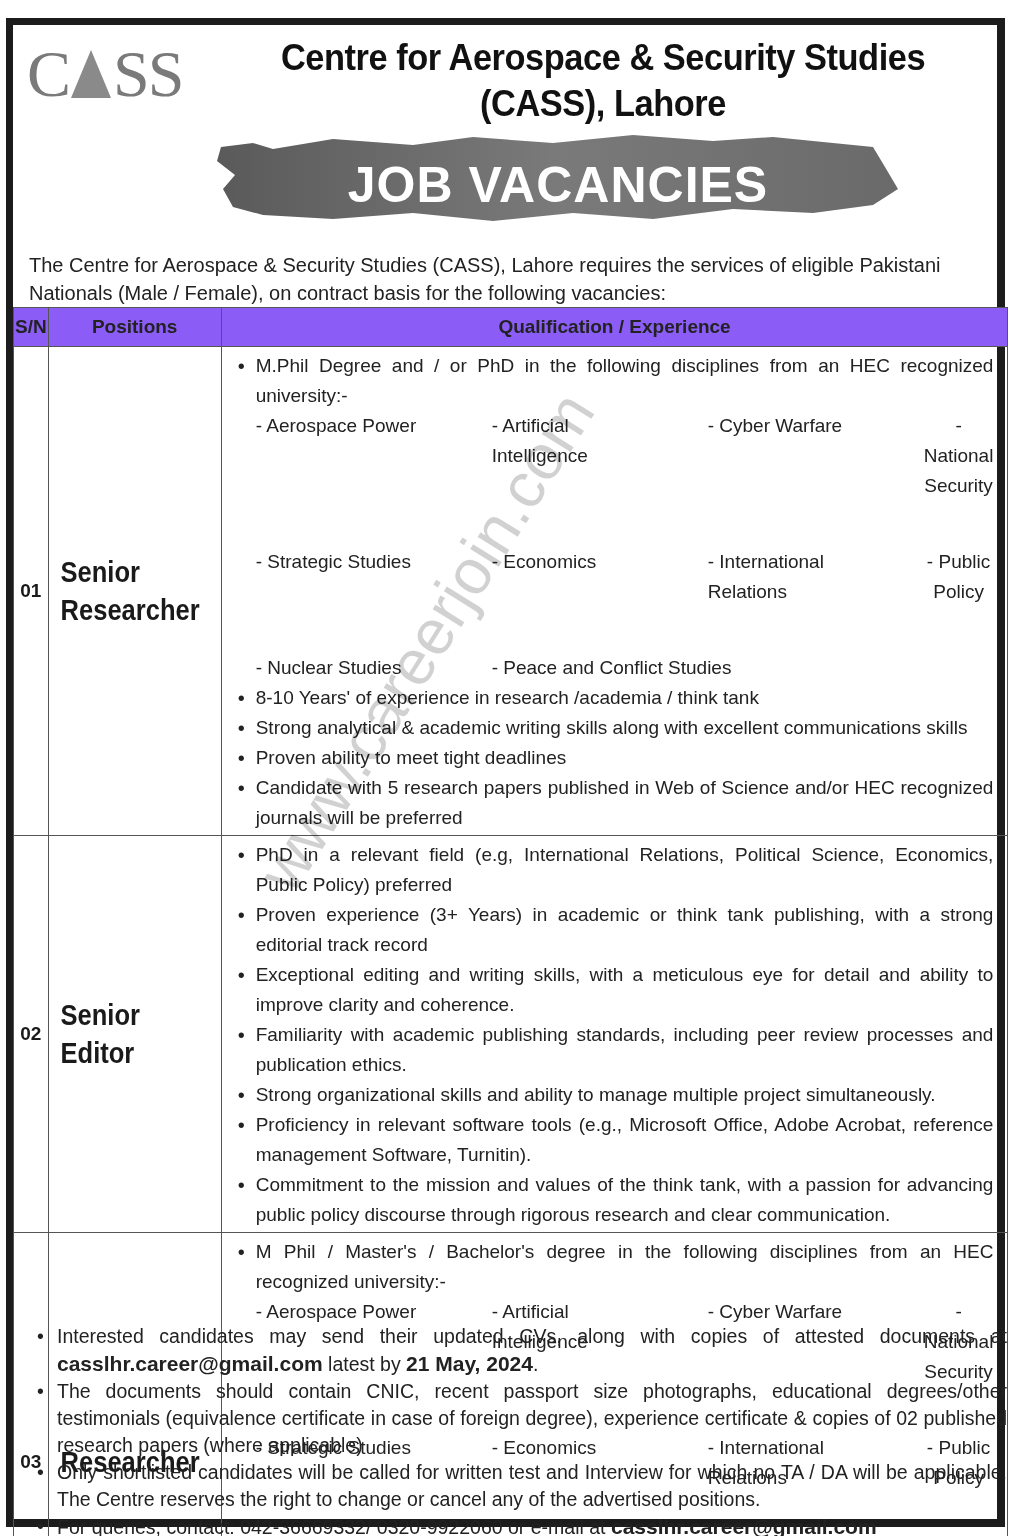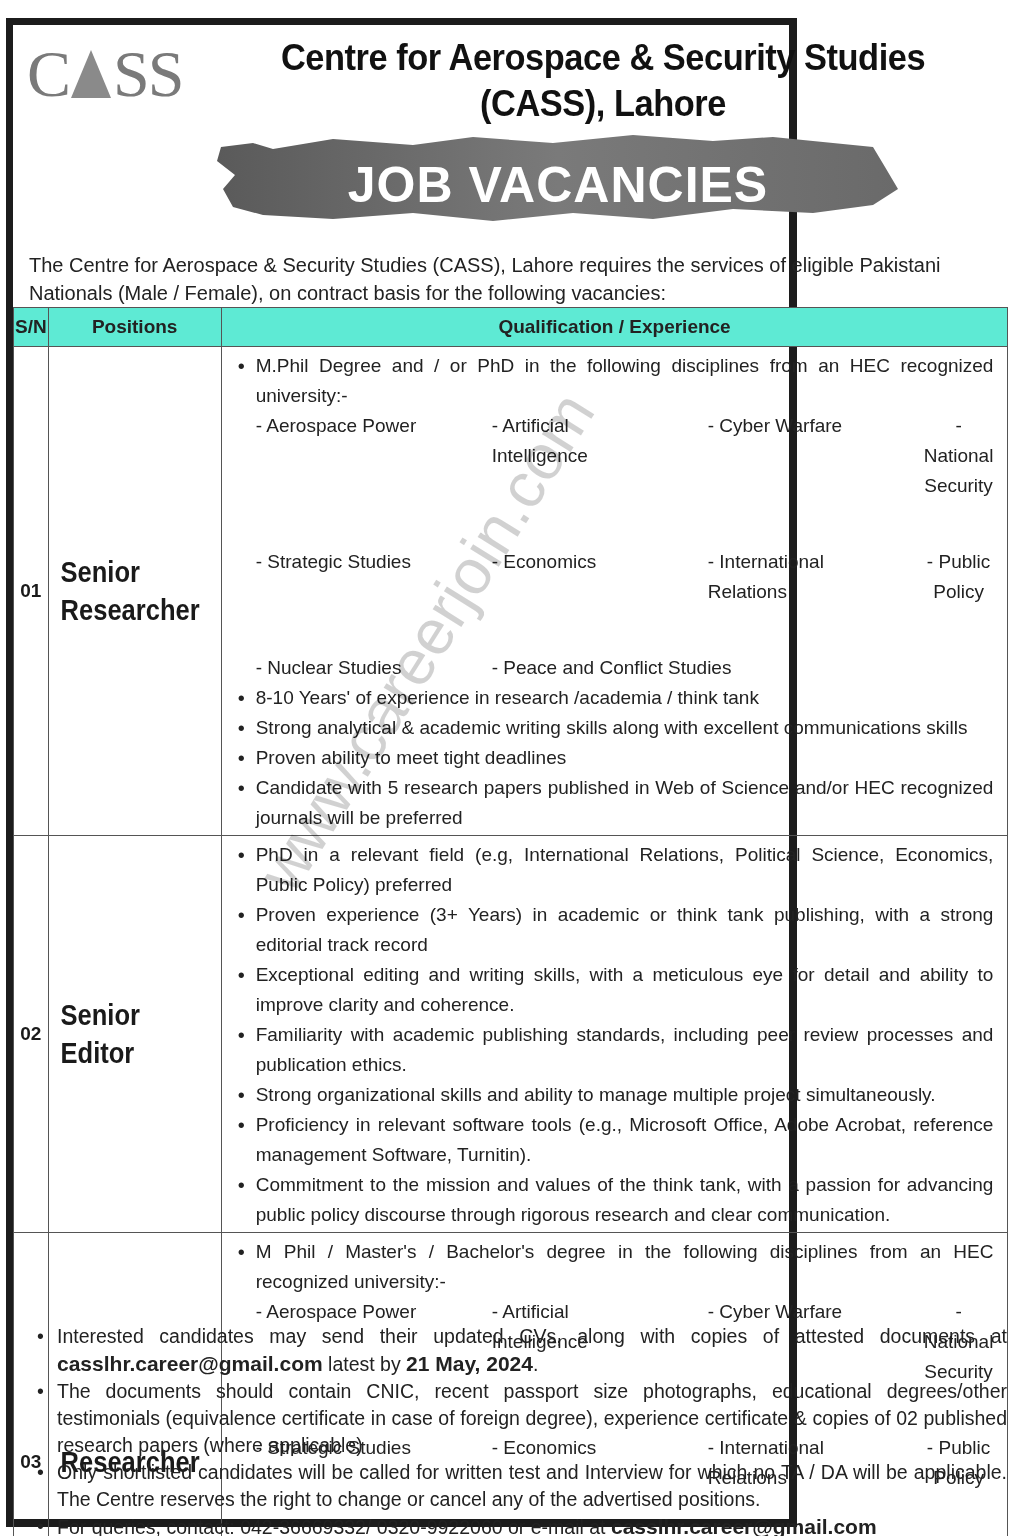--- a/index.html
+++ b/index.html
@@ -1,36 +1,36 @@
 <!DOCTYPE html>
 <html><head>
 <meta charset="utf-8">
 <style>
   html, body { margin: 0; padding: 0; background: #ffffff; }
   body { width: 1019px; height: 1536px; position: relative; overflow: hidden;
          font-family: "Liberation Sans", sans-serif; color: #1a1a1a; }
-  .frame { position: absolute; left: 6px; top: 18px; width: 791px; height: 1509px;
+  .frame { position: absolute; left: 6px; top: 18px; width: 999px; height: 1509px;
            border: 7px solid #1c1c1c; border-right-width: 8px; border-bottom-width: 8px; box-sizing: border-box; }
   .header { position: absolute; left: 0; top: 0; width: 100%; height: 210px; }
   .logo { position: absolute; left: 14px; top: 16px; font-family: "Liberation Serif", serif;
           font-size: 66px; color: #7a7a7a; letter-spacing: -2px; line-height: 1; }
   .logo .arrow { display: inline-block; width: 0; height: 0; vertical-align: baseline;
                  border-left: 20px solid transparent; border-right: 20px solid transparent;
                  border-bottom: 48px solid #8a8a8a; margin: 0 2px; position: relative; top: 2px; }
   .org-title { position: absolute; left: 190px; top: 10px; width: 800px; text-align: center;
                font-family: "Liberation Sans", sans-serif; font-weight: bold; font-size: 37px;
                line-height: 46px; color: #111; letter-spacing: -0.5px; transform: scaleX(0.93); transform-origin: center top; }
   .banner { position: absolute; left: 200px; top: 102px; width: 690px; height: 100px; }
   .banner svg { position: absolute; left: 0; top: 0; }
   .banner-text { position: absolute; left: 0; top: 28px; width: 100%; text-align: center;
                  font-weight: bold; font-size: 50px; color: #fff; letter-spacing: 1px; line-height: 60px; }
   .intro { position: absolute; left: 16px; top: 226px; width: 980px; font-size: 20px; line-height: 28px; color: #222; }
   .table { position: absolute; left: 0; top: 282px; width: 985px; border-collapse: collapse; }
   .table td, .table th { border: 1.5px solid #555; vertical-align: middle; }
-  .table th { background: #5eead4; height: 36px; font-weight: bold; font-size: 19px; color: #222; }
+  .table th { background: #8b5cf6; height: 36px; font-weight: bold; font-size: 19px; color: #222; }
   .col-sn { width: 58px; text-align: center; }
   .col-pos { width: 182px; }
   .sn { font-weight: bold; font-size: 19px; text-align: center; }
   .pos { font-weight: bold; font-size: 29px; line-height: 38px; padding-left: 12px; color: #1a1a1a;
          transform: scaleX(0.88); transform-origin: left center; }
   .qual { padding: 4px 14px 2px 14px; font-size: 19px; line-height: 30px; color: #222; }
   .qual ul { list-style: none; margin: 0; padding: 0; }
   .qual li { position: relative; padding-left: 20px; text-align: justify; }
   .qual li::before { content: "\2022"; position: absolute; left: 2px; top: 0; font-size: 20px; }
   .disc { display: grid; grid-template-columns: 190px 170px 170px 1fr; padding-left: 20px; gap: 46px; }

